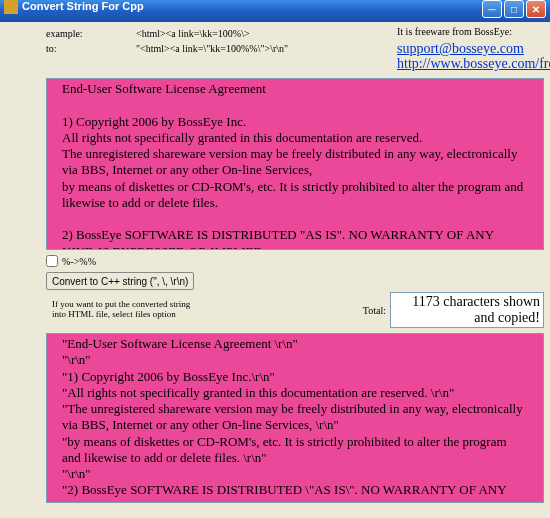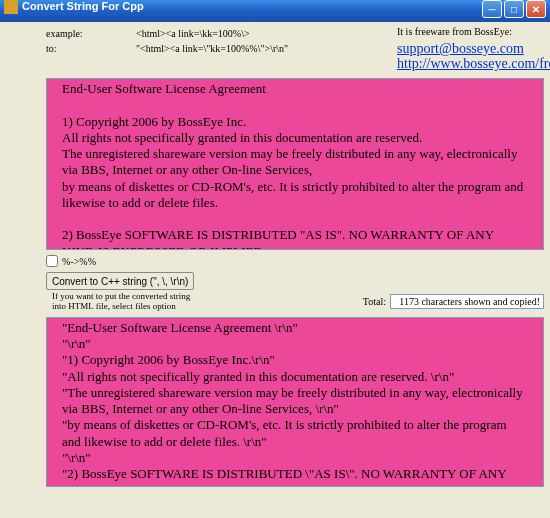--- a/index.html
+++ b/index.html
@@ -93,21 +93,21 @@
     height: 18px;
     font-size: 10px;
     font-family: Tahoma, sans-serif;
     padding: 0 5px;
     cursor: pointer;
     border-radius: 2px;
     white-space: nowrap;
   }
   .convert-note { font-size: 9px; margin-left: 6px; line-height: 1.1; flex: 1; }
   .total-row { font-size: 10px; text-align: right; flex: 0 0 auto; display: flex; align-items: center; gap: 4px; }
-  .total-input { border: 1px solid #7f9db9; background: #fff; padding: 1px 3px; font-size: 10px; width: 154px; }
+  .total-input { border: 1px solid #7f9db9; background: #fff; padding: 1px 3px; font-size: 14px; width: 154px; }
   #ta2 { height: 170px; margin-top: 2px; }
   input[type="checkbox"] { width: 12px; height: 12px; margin-right: 4px; }
 </style>
 </head>
 <body>
 
 <div class="titlebar">
   <span class="icon"></span>
   <span>Convert String For Cpp</span>
   <span class="spacer"></span>

